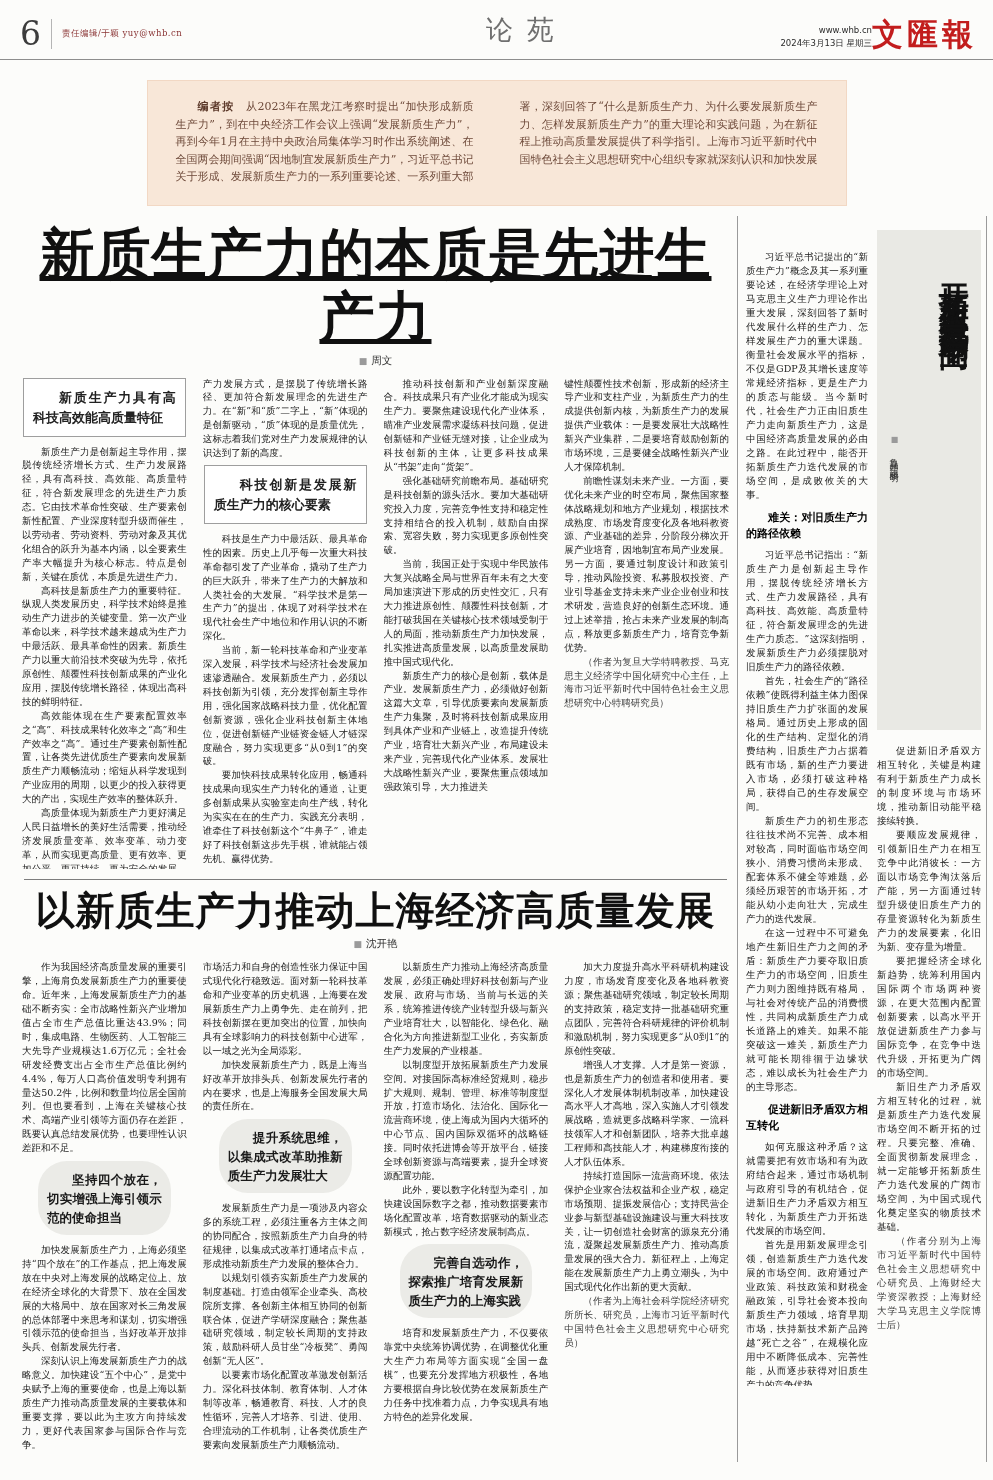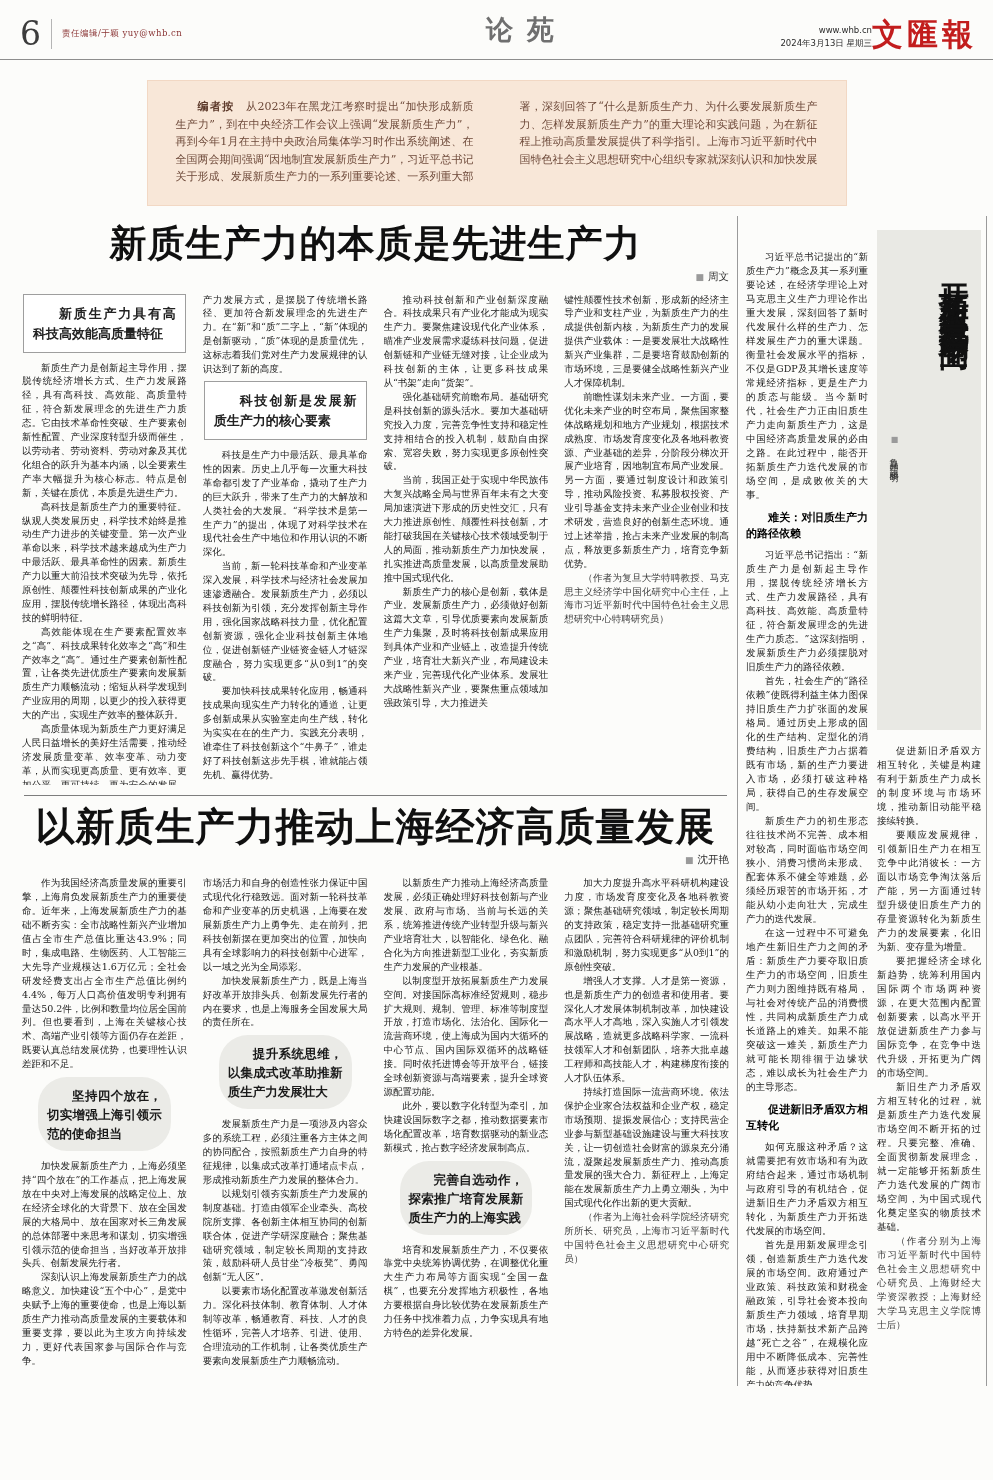--- a/index.html
+++ b/index.html
@@ -9,21 +9,21 @@
   .page { width:993px; height:1480px; background:#fcfcfa; position:relative; }
 
   
   .hdr { height:60px; position:relative; display:flex; align-items:flex-end;
          padding:10px 16px 9px 20px; border-bottom:1.5px solid #8d8d8d; }
   .hdr-left { display:flex; align-items:center; gap:10px; }
   .pageno { font-size:33px; line-height:1; color:#3c3c3c; }
   .hdr-bar { width:1px; height:30px; background:#b5b5b5; display:inline-block; }
   .ed-line { font-size:8.5px; color:#8a3434; letter-spacing:.5px; }
   .section-title { position:absolute; left:0; right:0; bottom:11px; text-align:center;
-         font-family:"DejaVu Sans","Liberation Sans",sans-serif; font-weight:bold;
+         font-family:"DejaVu Sans","Liberation Sans",sans-serif; font-weight:normal;
          font-size:27px; letter-spacing:14px; color:#6f6f6f; text-indent:14px;margin-left:47px; }
   .hdr-right { margin-left:auto; display:flex; align-items:flex-end; gap:0; }
   .hdr-meta { text-align:right; font-size:8.5px; line-height:1.55; color:#2a2a2a;
          font-family:"DejaVu Sans","Liberation Sans",sans-serif; }
   .masthead { font-size:31px; font-weight:900; color:#c21d1d; letter-spacing:4px; line-height:1; }
 
   
   .lead-headline { margin-top:14px; text-align:center; color:#0c0c0c;
          font-family:"DejaVu Sans","Liberation Sans",sans-serif;
          font-weight:900; font-size:52px; letter-spacing:3px; line-height:1.1; }
@@ -36,23 +36,23 @@
   .ednote .lbl { font-weight:bold; color:#5d3a2b; letter-spacing:1px; }
 
   
   .content { display:flex; padding:8px 6px 0 22px; }
   .main-col { width:712px; }
   .side { width:250px; margin-left:8px; border-left:1px solid #9a9a9a;
           border-right:1px solid #9a9a9a; padding:14px 5px 0 8px; }
 
   
   .art-head { text-align:center; font-weight:900; color:#101010; letter-spacing:1px; line-height:1.15; }
-  .a1 .art-head { font-size:37px; margin:6px 0 5px; }
+  .a1 .art-head { font-size:55px; margin:6px 0 5px;text-decoration:underline; }
   .a2 .art-head { font-size:39px; margin:8px 0 5px; }
-  .byline { text-align:right; font-size:10.5px; color:#2e2e2e; margin-bottom:9px; }
+  .byline { text-align:center; font-size:10.5px; color:#2e2e2e; margin-bottom:9px; }
   .byline .mk { color:#9a9a9a; font-size:9px; margin-right:4px; }
   .cols { display:flex; gap:16px; }
   .col { flex:1; overflow:hidden; text-align:justify; }
   .a1 .col { height:492px; }
   .a2 .col { height:502px; }
   .blk-p, .blk-credit { font-size:9.5px; line-height:13.9px; text-indent:2em; color:#202020; }
   .blk-cont { text-indent:0; }
   .blk-credit { color:#3a3a3a; }
   .a1 .blk-box { border:1px solid #9e9e9e; background:#fff; margin:5px 1px 8px;
          padding:9px 9px 8px; font-size:13px; line-height:20px; font-weight:bold;

